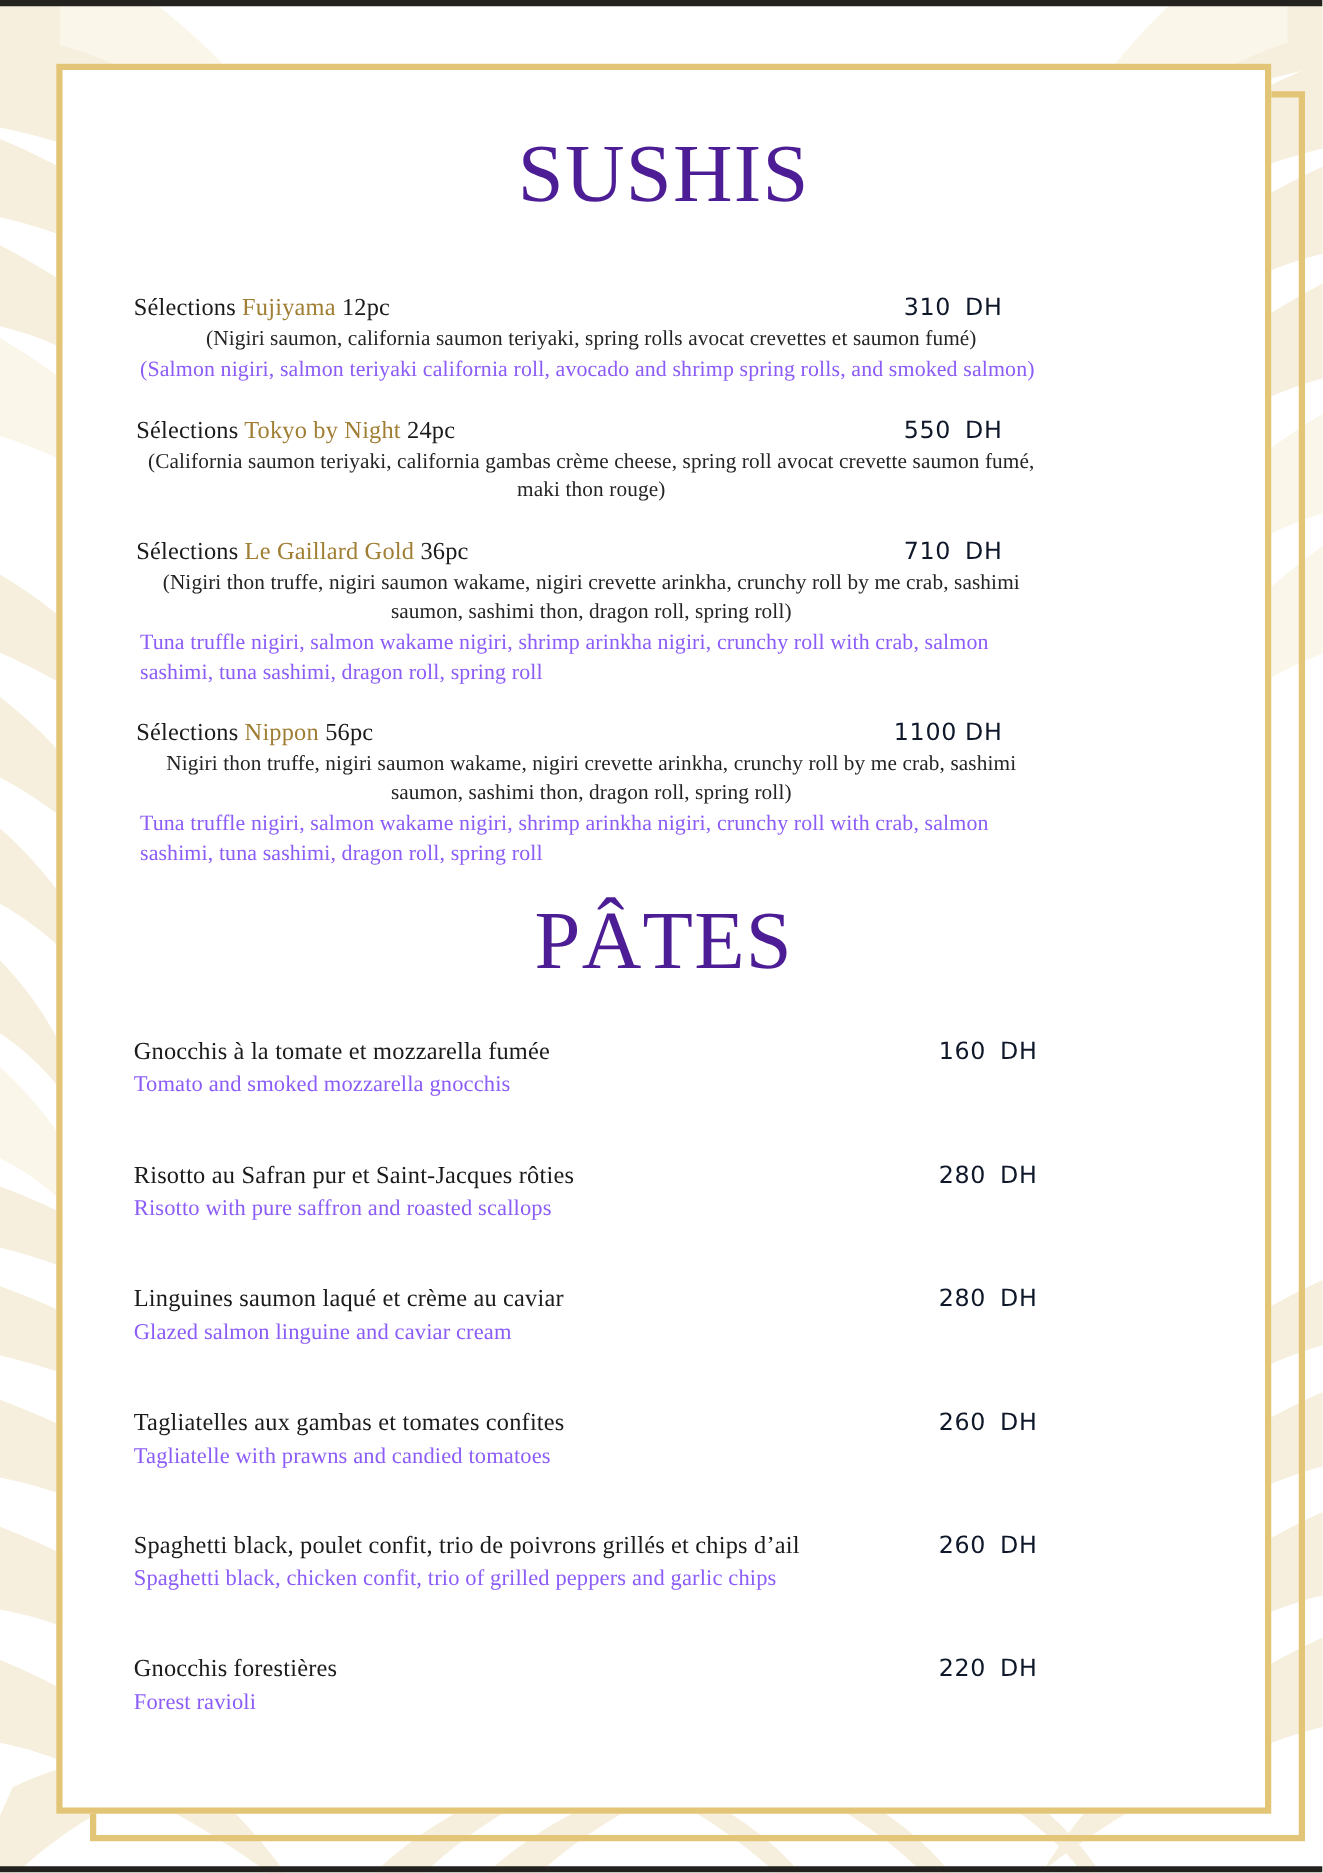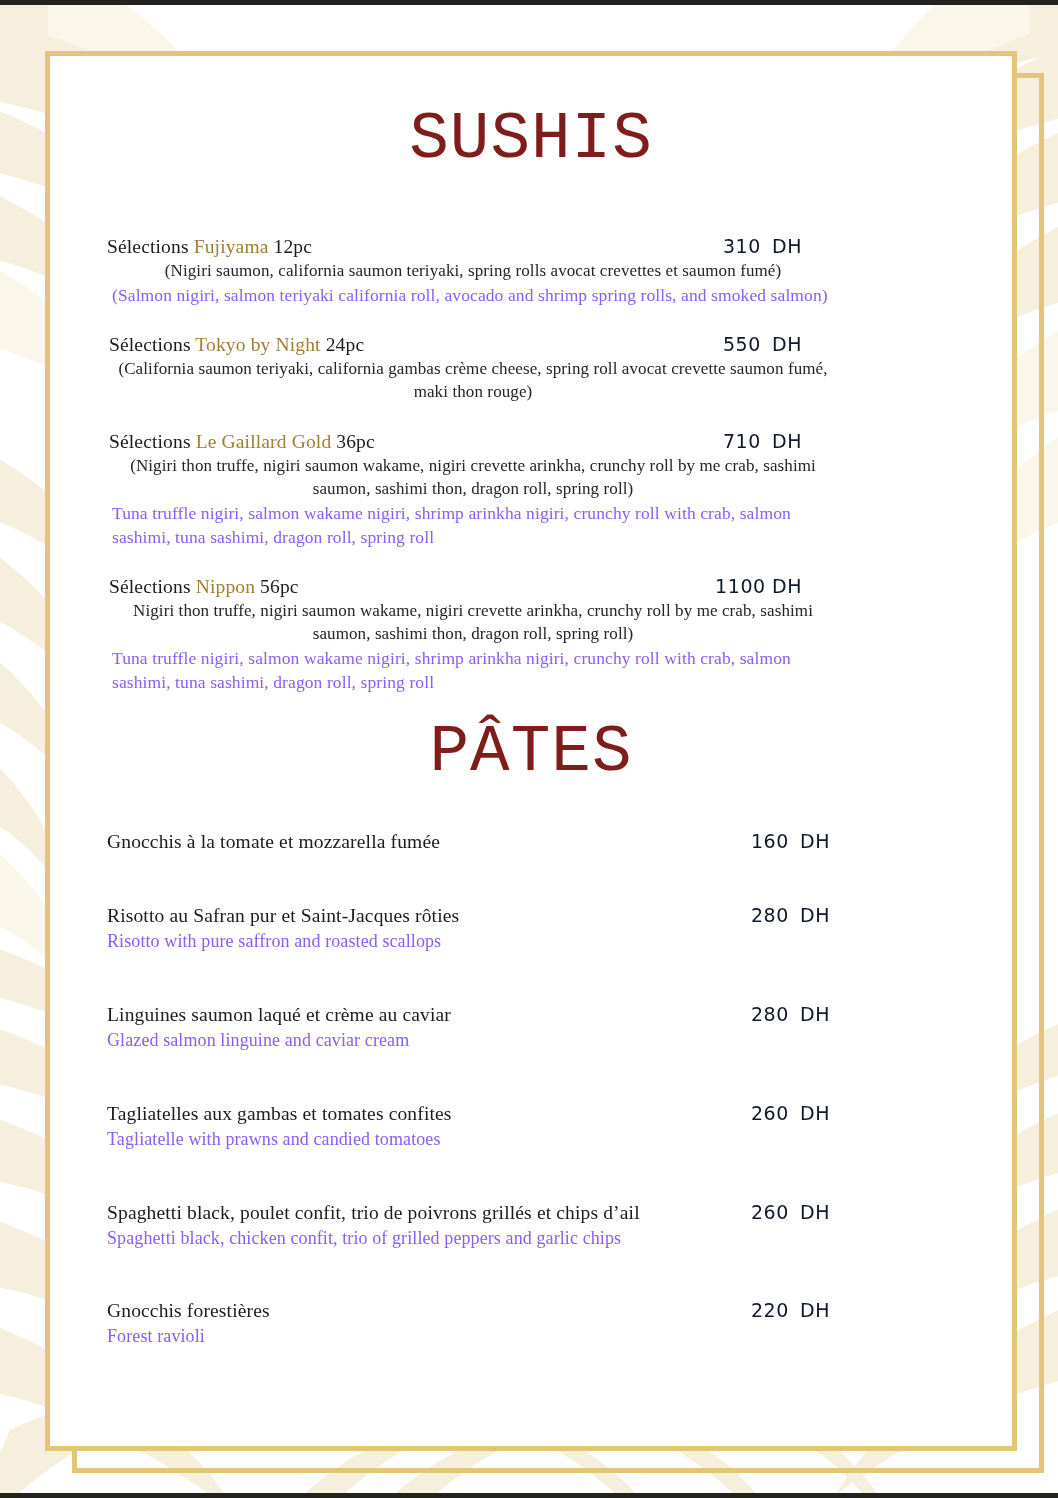--- a/index.html
+++ b/index.html
@@ -69,22 +69,22 @@
     left: 45px;
     top: 51px;
     width: 972px;
     height: 1400px;
     z-index: 10;
     padding: 0;
   }
 
   .section-title {
     text-align: center;
-    color: #7f1d1d;
-    font-family: Liberation Mono, monospace;
+    color: #4c1d95;
+    font-family: Liberation Serif, serif;
     font-weight: 300;
     letter-spacing: 1px;
     line-height: 1;
   }
   .section-title.sushis {
     font-size: 66px;
     margin-top: 56px;
   }
   .section-title.pates {
     font-size: 66px;
@@ -285,20 +285,21 @@
       <h1 class="section-title pates">PÂTES</h1>
     </div>
 
     <div id="pasta-items" class="items">
 
       <div class="menu-item">
         <div class="item-row">
           <div class="item-name">Gnocchis à la tomate et mozzarella fumée</div>
           <div class="price"><span class="amt">160</span><span class="cur">DH</span></div>
         </div>
+        <div class="item-desc-en">Tomato and smoked mozzarella gnocchis</div>
       </div>
 
       <div class="menu-item">
         <div class="item-row">
           <div class="item-name">Risotto au Safran pur et Saint-Jacques rôties</div>
           <div class="price"><span class="amt">280</span><span class="cur">DH</span></div>
         </div>
         <div class="item-desc-en">Risotto with pure saffron and roasted scallops</div>
       </div>
 

